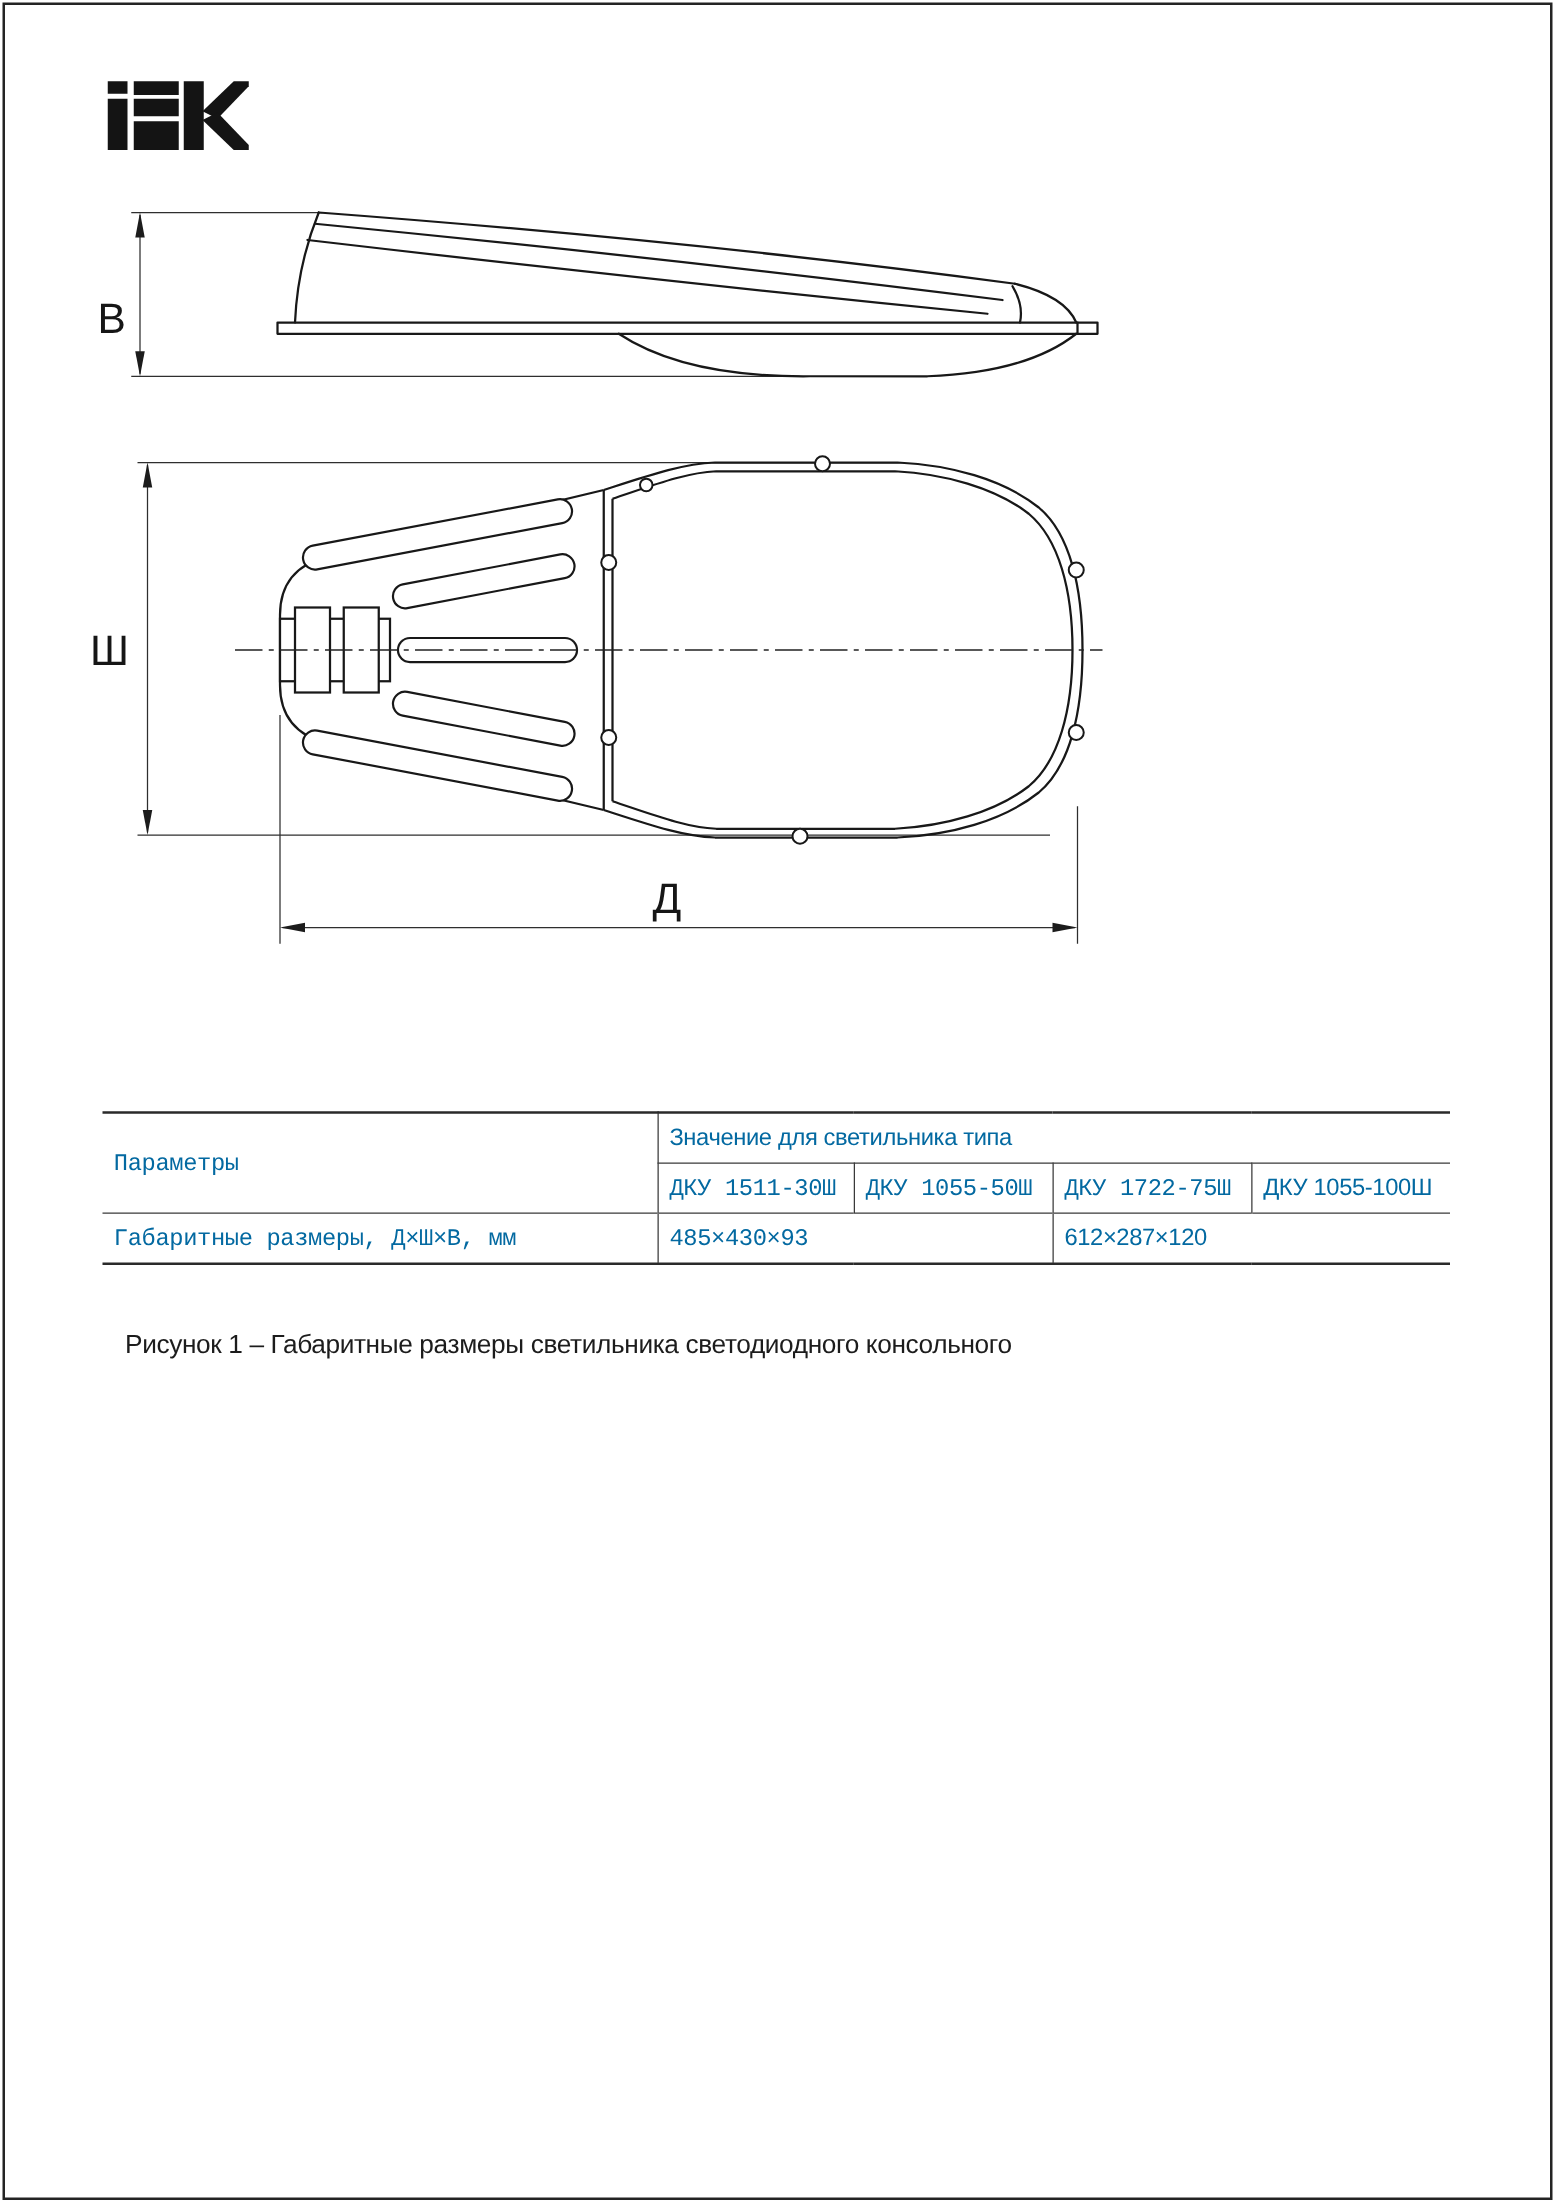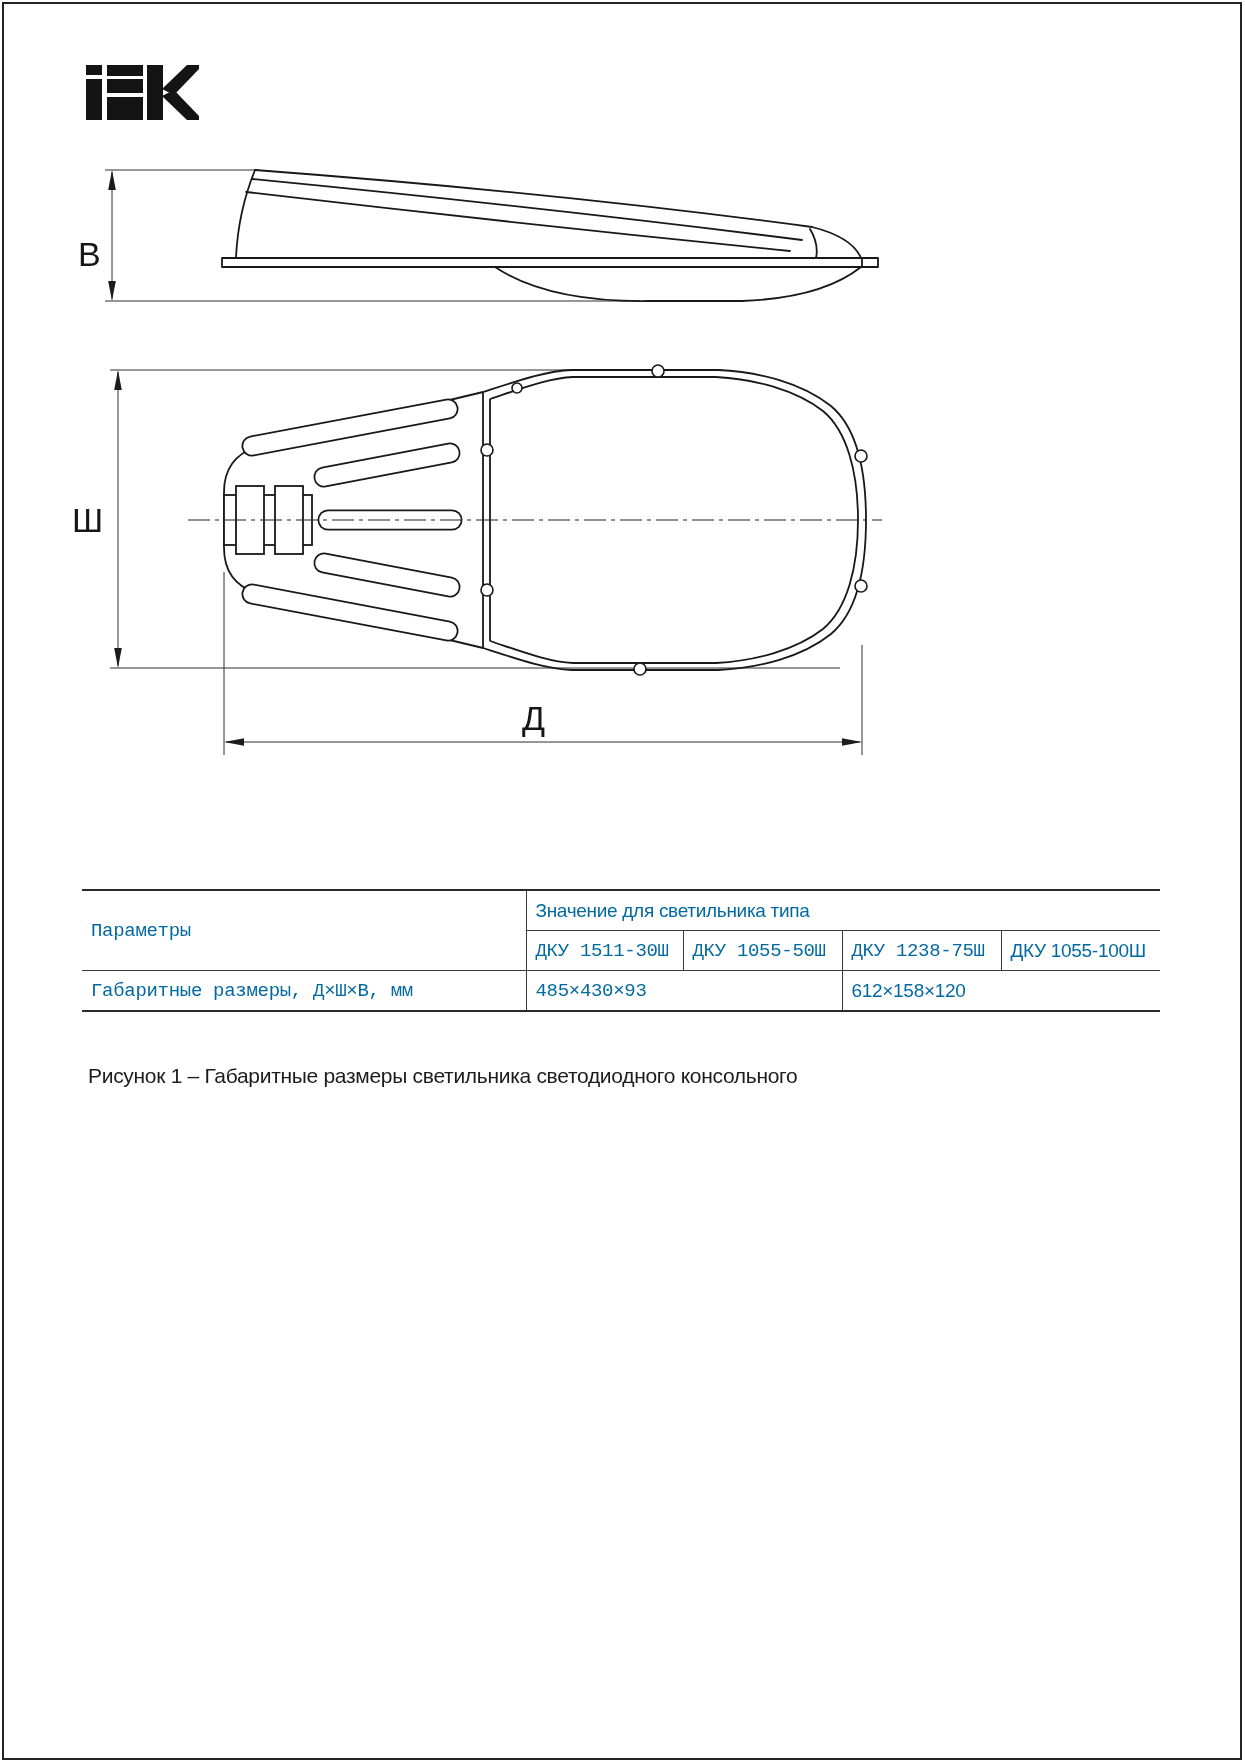--- a/index.html
+++ b/index.html
@@ -26,21 +26,21 @@
   table.dims td{
     height:39px;padding:0 4px 0 9px;vertical-align:middle;
     font-size:19px;letter-spacing:-0.3px;color:#0369a1;
     overflow:hidden;white-space:nowrap;
   }
   td.v-top{vertical-align:top;padding-top:9px;}
   .b-r{border-right:1px solid #3a3a3a;font-family:Liberation Mono, monospace;}
   .b-t{border-top:1px solid #3a3a3a;}
   
   .caption{
-    position:absolute;left:88px;top:1064px;margin:0;
+    position:absolute;left:100px;top:1064px;margin:0;
     font-size:21px;letter-spacing:-0.3px;color:#1c1c1c;
   }
 </style>
 </head>
 <body>
 
 <div class="page-border"></div>
 
 <svg class="abs" style="left:86px;top:64px" width="115" height="58" viewBox="0 0 115 58" aria-label="IEK">
   <g fill="#141414">
@@ -167,24 +167,24 @@
       <col style="width:159px">
   </colgroup>
   <tbody>
     <tr>
       <td rowspan="2" class="b-r v-top">Параметры</td>
       <td colspan="4">Значение для светильника типа</td>
     </tr>
     <tr>
       <td class="b-t b-r">ДКУ 1511-30Ш</td>
       <td class="b-t b-r">ДКУ 1055-50Ш</td>
-      <td class="b-t b-r">ДКУ 1238-75Ш</td>
+      <td class="b-t b-r">ДКУ 1722-75Ш</td>
       <td class="b-t">ДКУ 1055-100Ш</td>
     </tr>
     <tr>
       <td class="b-t b-r">Габаритные размеры, Д×Ш×В, мм</td>
       <td colspan="2" class="b-t b-r">485×430×93</td>
-      <td colspan="2" class="b-t">612×158×120</td>
+      <td colspan="2" class="b-t">612×287×120</td>
     </tr>
   </tbody>
 </table>
 
 <p class="caption">Рисунок 1 – Габаритные размеры светильника светодиодного консольного</p>
 
 </body></html>

